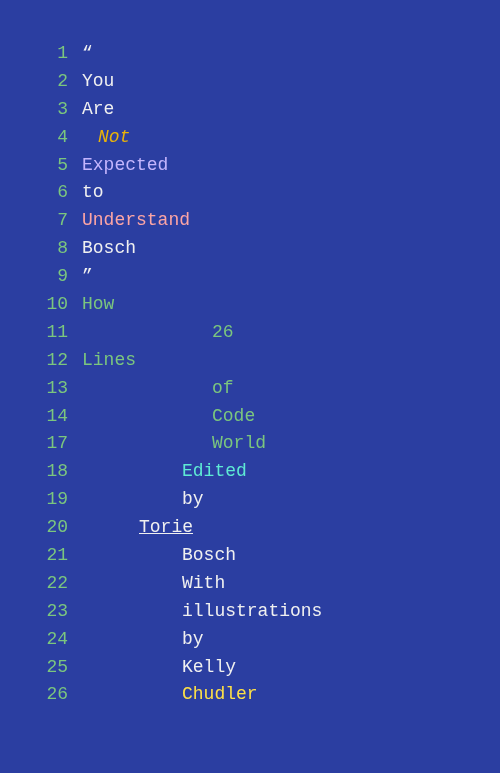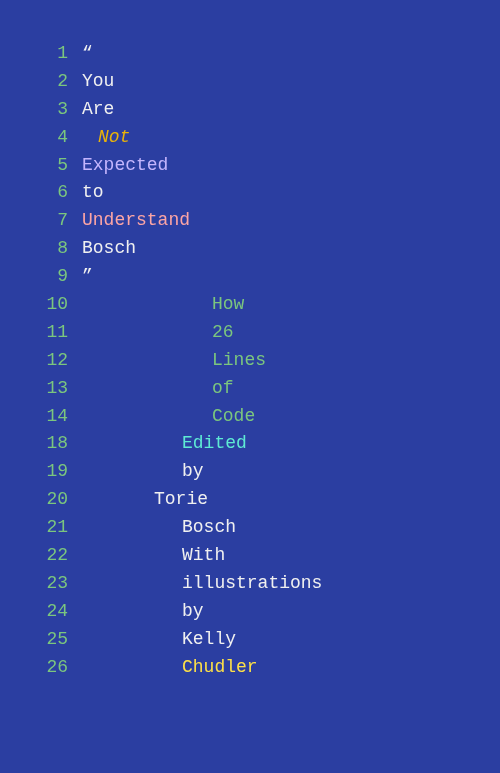--- a/index.html
+++ b/index.html
@@ -76,49 +76,53 @@
     <div class="code-line">
       <span class="line-number">8</span>
       <span style="color: rgb(240, 240, 240); margin-left: 0px;">Bosch</span>
     </div>
     <div class="code-line">
       <span class="line-number">9</span>
       <span style="color: rgb(240, 240, 240); margin-left: 0px;">”</span>
     </div>
     <div class="code-line">
       <span class="line-number">10</span>
-      <span style="color: rgb(123, 198, 126); margin-left: 130px;">How</span>
+      <span style="color: rgb(123, 198, 126); ">How</span>
     </div>
     <div class="code-line">
       <span class="line-number">11</span>
       <span style="color: rgb(123, 198, 126); margin-left: 130px;">26</span>
     </div>
     <div class="code-line">
       <span class="line-number">12</span>
-      <span style="color: rgb(123, 198, 126); margin-left: 130px;">Lines</span>
+      <span style="color: rgb(123, 198, 126); ">Lines</span>
     </div>
     <div class="code-line">
       <span class="line-number">13</span>
       <span style="color: rgb(123, 198, 126); margin-left: 130px;">of</span>
     </div>
     <div class="code-line">
       <span class="line-number">14</span>
       <span style="color: rgb(123, 198, 126); margin-left: 130px;">Code</span>
+    </div>
+    <div class="code-line">
+      <span class="line-number">17</span>
+      <span style="color: rgb(123, 198, 126); margin-left: 130px;">World</span>
     </div>
     <div class="code-line">
       <span class="line-number">18</span>
       <span style="color: #5eead4; margin-left: 100px;">Edited</span>
     </div>
     <div class="code-line">
       <span class="line-number">19</span>
       <span style="color: rgb(240, 240, 240); margin-left: 100px;">by</span>
     </div>
     <div class="code-line">
       <span class="line-number">20</span>
-      <span style="color: rgb(240, 240, 240); margin-left: 72px;">Torie</span>
+      <span style="color: rgb(240, 240, 240); margin-left: 57px; text-decoration: underline;">Torie</span>
     </div>
     <div class="code-line">
       <span class="line-number">21</span>
       <span style="color: rgb(240, 240, 240); margin-left: 100px;">Bosch</span>
     </div>
     <div class="code-line">
       <span class="line-number">22</span>
       <span style="color: rgb(240, 240, 240); margin-left: 100px;">With</span>
     </div>
     <div class="code-line">

